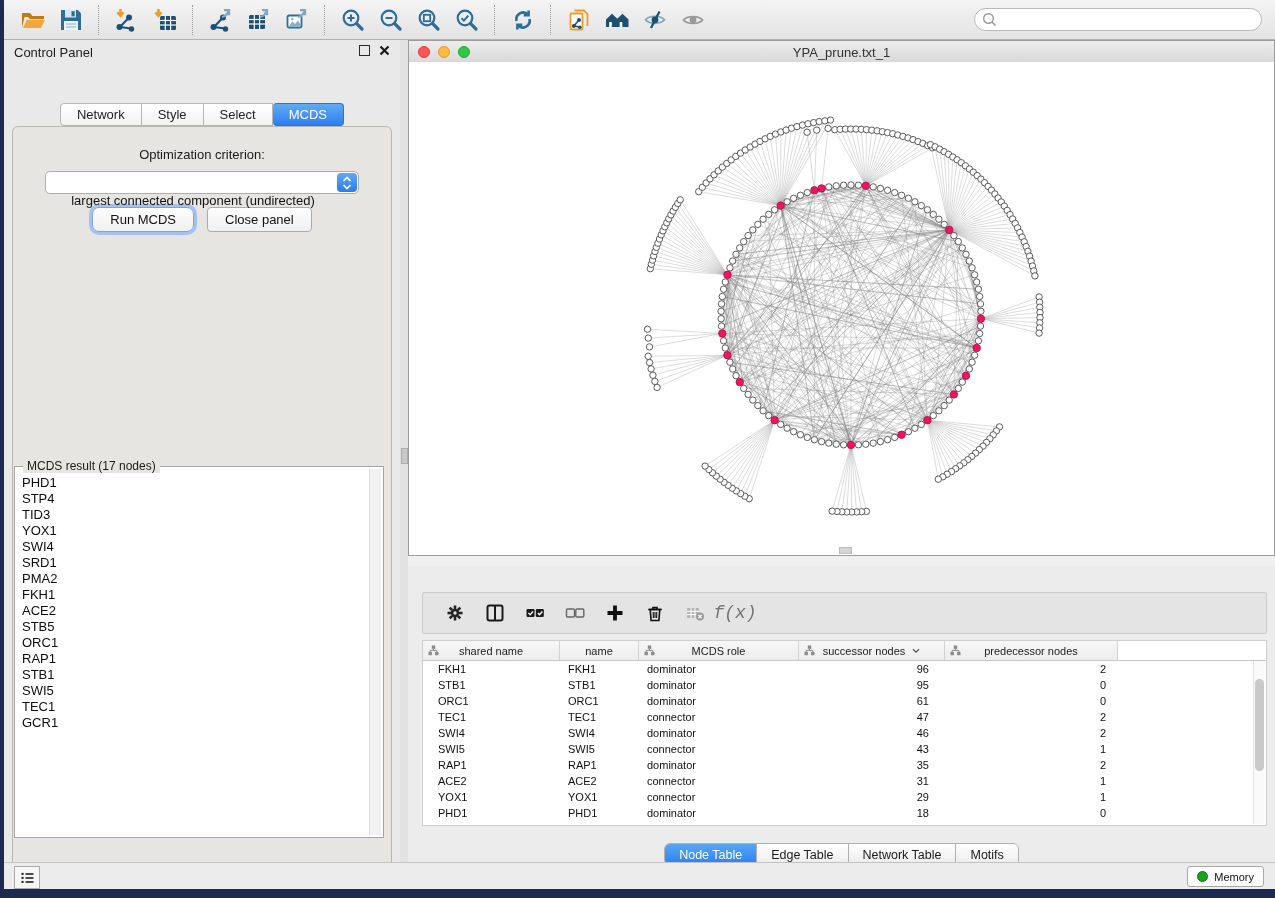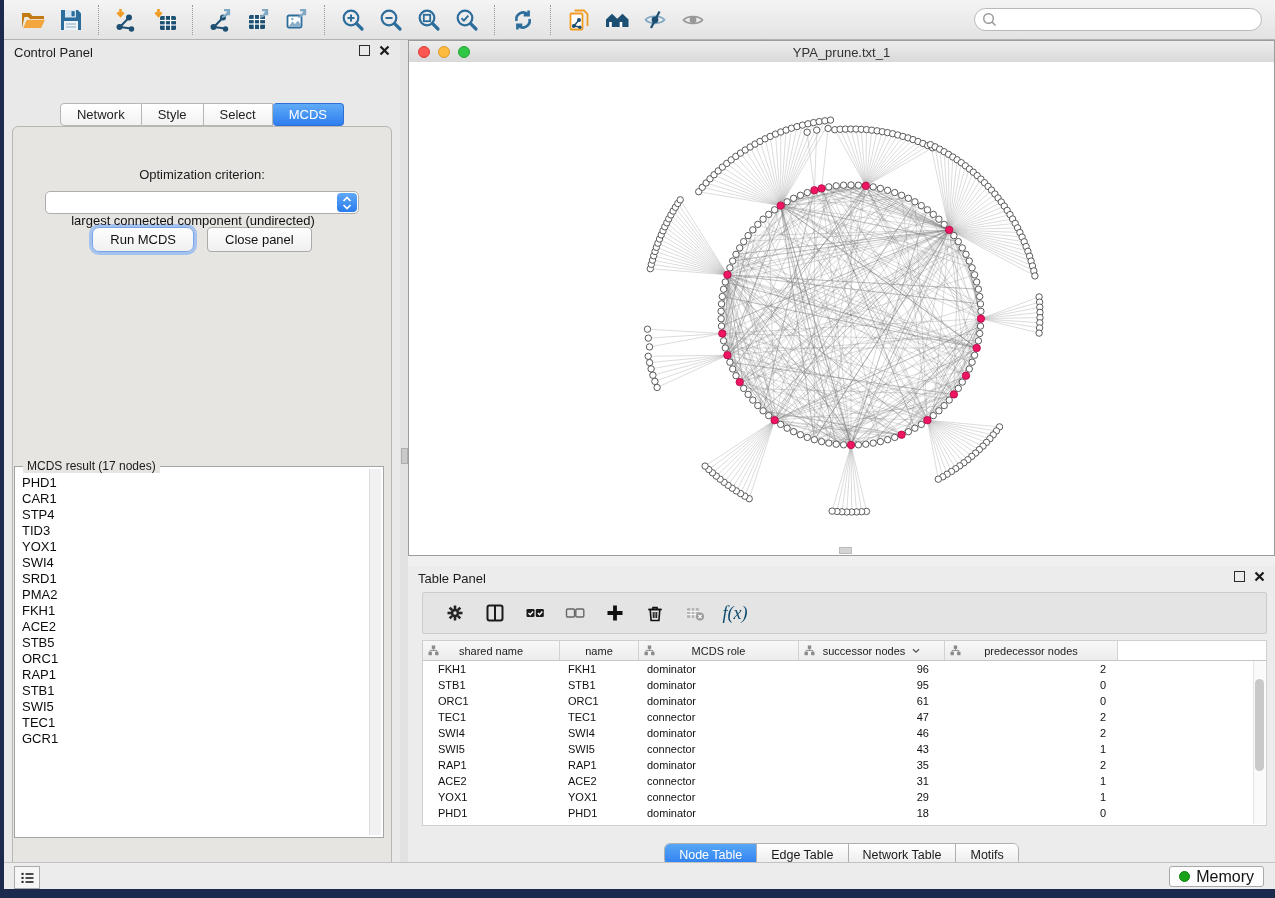--- a/index.html
+++ b/index.html
@@ -31,21 +31,21 @@
   .float-btn{width:9px;height:9px;border:1.5px solid #2b2b2b;background:transparent;cursor:pointer;}
   .close-btn{cursor:pointer;line-height:0;}
   #cp-tabs{position:absolute;left:0;top:63px;width:100%;display:flex;justify-content:center;}
   .cp-tab{height:21px;padding:0 16px;display:flex;align-items:center;font-size:13px;color:#222;
     background:linear-gradient(#ffffff,#f2f2f2);border:1px solid #b6b6b6;border-left:none;cursor:pointer;}
   .cp-tab:first-child{border-left:1px solid #b6b6b6;border-radius:4px 0 0 4px;}
   .cp-tab:last-child{border-radius:0 4px 4px 0;}
   .cp-tab.active{background:linear-gradient(#5fabf7,#2e7ef0);color:#fff;border-color:#2e6fd8;border-radius:4px;}
   #cp-box{position:absolute;left:8px;top:86px;width:380px;height:762px;background:#e7e5e2;
     border:1px solid #b9b5b1;border-radius:6px;box-sizing:border-box;}
-  #opt-label{margin-top:40px;text-align:center;font-size:13px;color:#1a1a1a;}
+  #opt-label{margin-top:20px;text-align:center;font-size:13px;color:#1a1a1a;}
   #criterion-select{margin:9px auto 0;width:314px;height:23px;background:#fff;border:1px solid #aeaeae;
     border-radius:5px;display:flex;align-items:center;position:relative;cursor:pointer;box-sizing:border-box;}
   #criterion-select .sel-text{flex:1;text-align:center;font-size:13px;color:#111;padding-right:18px;margin-top:36px;}
   #criterion-select .stepper{position:absolute;right:1px;top:1px;width:20px;height:19px;
     background:linear-gradient(#5fa9f7,#2a7bee);border-radius:4px;display:flex;align-items:center;justify-content:center;}
   #cp-buttons{margin-top:13px;display:flex;justify-content:center;gap:13px;}
   .cp-btn{height:23px;padding:0 17px;font-size:13px;color:#111;background:linear-gradient(#fefefe,#f0f0f0);
     border:1px solid #ababab;border-radius:4px;display:flex;align-items:center;cursor:pointer;}
   .cp-btn.focused{border-color:#7aa4e8;box-shadow:0 0 0 3px rgba(110,165,245,.55);border-radius:7px;}
   #result-group{position:absolute;left:10px;top:426px;width:370px;height:372px;background:#fff;
@@ -70,21 +70,21 @@
     border:1px solid #9c9c9c;border-top:none;box-sizing:border-box;}
   #net-canvas svg{position:absolute;left:0;top:0;}
   #canvas-handle{position:absolute;left:430px;bottom:1px;width:13px;height:7px;background:#d4d4d4;border:1px solid #bcbcbc;box-sizing:border-box;}
 
   
   #table-panel{position:absolute;left:404px;top:566px;width:867px;height:296px;background:#ececec;}
   #tp-toolbar{position:absolute;left:14px;top:26px;width:845px;height:42px;background:#e4e4e4;
     border:1px solid #cccccc;border-radius:2px;display:flex;align-items:center;padding-left:12px;box-sizing:border-box;}
   .tp-icon{width:24px;height:22px;margin:0 8px;display:flex;align-items:center;justify-content:center;cursor:pointer;}
   .tp-icon.disabled{cursor:default;}
-  .fx{font-family:Liberation Serif, serif;font-style:italic;font-size:18px;color:#0c4a6e;}
+  .fx{font-family:Liberation Mono, monospace;font-style:italic;font-size:18px;color:#737373;}
   #node-table{position:absolute;left:14px;top:74px;width:845px;height:186px;background:#fff;border:1px solid #cfcfcf;box-sizing:border-box;}
   #tbl-header{display:flex;height:19px;border-bottom:1px solid #c6c6c6;}
   .th{display:flex;align-items:center;background:linear-gradient(#f7f7f7,#ededed);
     border-right:1px solid #d2d2d2;font-size:11px;color:#222;box-sizing:border-box;justify-content:center;gap:5px;position:relative;}
   .th .hier{position:absolute;left:5px;top:4px;}
   .th .chev{margin-left:2px;}
   .th-fill{flex:1;background:#fff;}
   .tr{display:flex;height:16px;align-items:center;font-size:11px;color:#101010;}
   .td{box-sizing:border-box;white-space:nowrap;overflow:hidden;}
   #tbl-scroll{position:absolute;right:1px;top:20px;bottom:1px;width:11px;background:#fafafa;border-left:1px solid #e3e3e3;}
@@ -94,21 +94,21 @@
   .tp-tab{height:21px;padding:0 14px;display:flex;align-items:center;font-size:12.5px;color:#1a1a1a;
     background:linear-gradient(#ffffff,#ebebeb);border-right:1px solid #b0b0b0;cursor:pointer;}
   .tp-tab:last-child{border-right:none;}
   .tp-tab.active{background:linear-gradient(#57a7f7,#2e7ef0);color:#fff;}
 
   
   #status-bar{position:absolute;left:0;top:862px;width:1271px;height:27px;background:#ececec;border-top:1px solid #c2c2c2;box-sizing:border-box;}
   #status-list-btn{position:absolute;left:10px;top:3px;width:24px;height:21px;background:#f6f6f6;
     border:1px solid #ababab;display:flex;align-items:center;justify-content:center;cursor:pointer;}
   #memory-btn{position:absolute;right:11px;top:3px;height:21px;padding:0 9px;background:#fdfdfd;border:1px solid #a9a9a9;
-    border-radius:3px;display:flex;align-items:center;gap:6px;font-size:16px;color:#111;cursor:pointer;box-sizing:border-box;}
+    border-radius:3px;display:flex;align-items:center;gap:6px;font-size:11px;color:#111;cursor:pointer;box-sizing:border-box;}
   #memory-dot{width:11px;height:11px;border-radius:50%;background:#17a317;border:1px solid #0d7d0d;box-sizing:border-box;}
 </style>
 </head>
 <body>
 
 <div id="app">
 
   <div id="toolbar">
       <span class="tb-group">
         <span class="icon-btn">
@@ -313,21 +313,20 @@
       </div>
       <div id="cp-buttons">
         <div class="cp-btn focused">Run MCDS</div>
         <div class="cp-btn">Close panel</div>
       </div>
     </div>
     <div id="result-group">
       <span id="result-legend">MCDS result (17 nodes)</span>
       <div id="result-list">
           <div>PHD1</div>
-          <div>CAR1</div>
           <div>STP4</div>
           <div>TID3</div>
           <div>YOX1</div>
           <div>SWI4</div>
           <div>SRD1</div>
           <div>PMA2</div>
           <div>FKH1</div>
           <div>ACE2</div>
           <div>STB5</div>
           <div>ORC1</div>
@@ -628,31 +627,20 @@
           <circle cx="318.4" cy="212.8" r="3.7"></circle>
           <circle cx="371.7" cy="143.6" r="3.7"></circle>
           <circle cx="405.4" cy="128.3" r="3.7"></circle>
           <circle cx="412.6" cy="126.4" r="3.7"></circle>
         </g>
       </svg>
     <div id="canvas-handle"></div>
   </div>
 
   <div id="table-panel">
-    <div class="panel-titlebar">
-      <span class="panel-title">Table Panel</span>
-      <span class="win-btns">
-        <span class="float-btn"></span>
-        <span class="close-btn">
-          <svg width="11" height="11" viewBox="0 0 11 11">
-              <path d="M1.5 1.5l8 8M9.5 1.5l-8 8" stroke="#1a1a1a" stroke-width="2.2"></path>
-            </svg>
-        </span>
-      </span>
-    </div>
     <div id="tp-toolbar">
         <span class="tp-icon">
           <svg width="20" height="20" viewBox="0 0 20 20">
             <circle cx="10" cy="10" r="4.2" fill="#222"></circle>
             <circle cx="10" cy="10" r="1.7" fill="#e4e4e4"></circle>
             <g stroke="#222" stroke-width="2.6">
               <line x1="10" y1="2.5" x2="10" y2="6"></line>
               <line x1="10" y1="14" x2="10" y2="17.5"></line>
               <line x1="2.5" y1="10" x2="6" y2="10"></line>
               <line x1="14" y1="10" x2="17.5" y2="10"></line>

